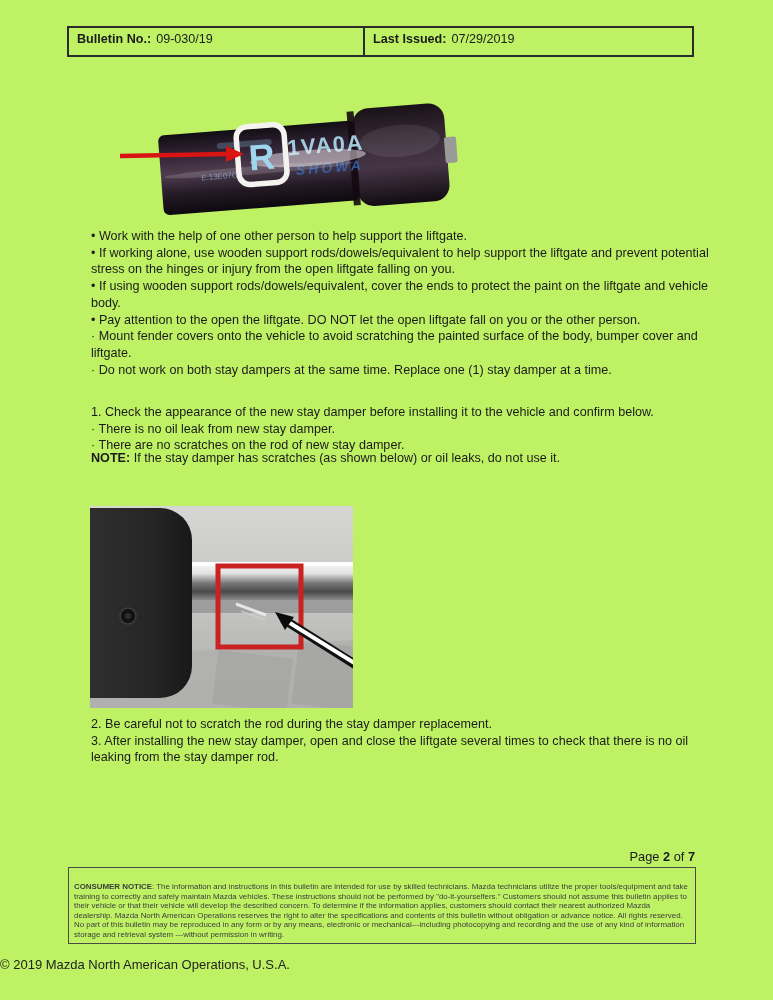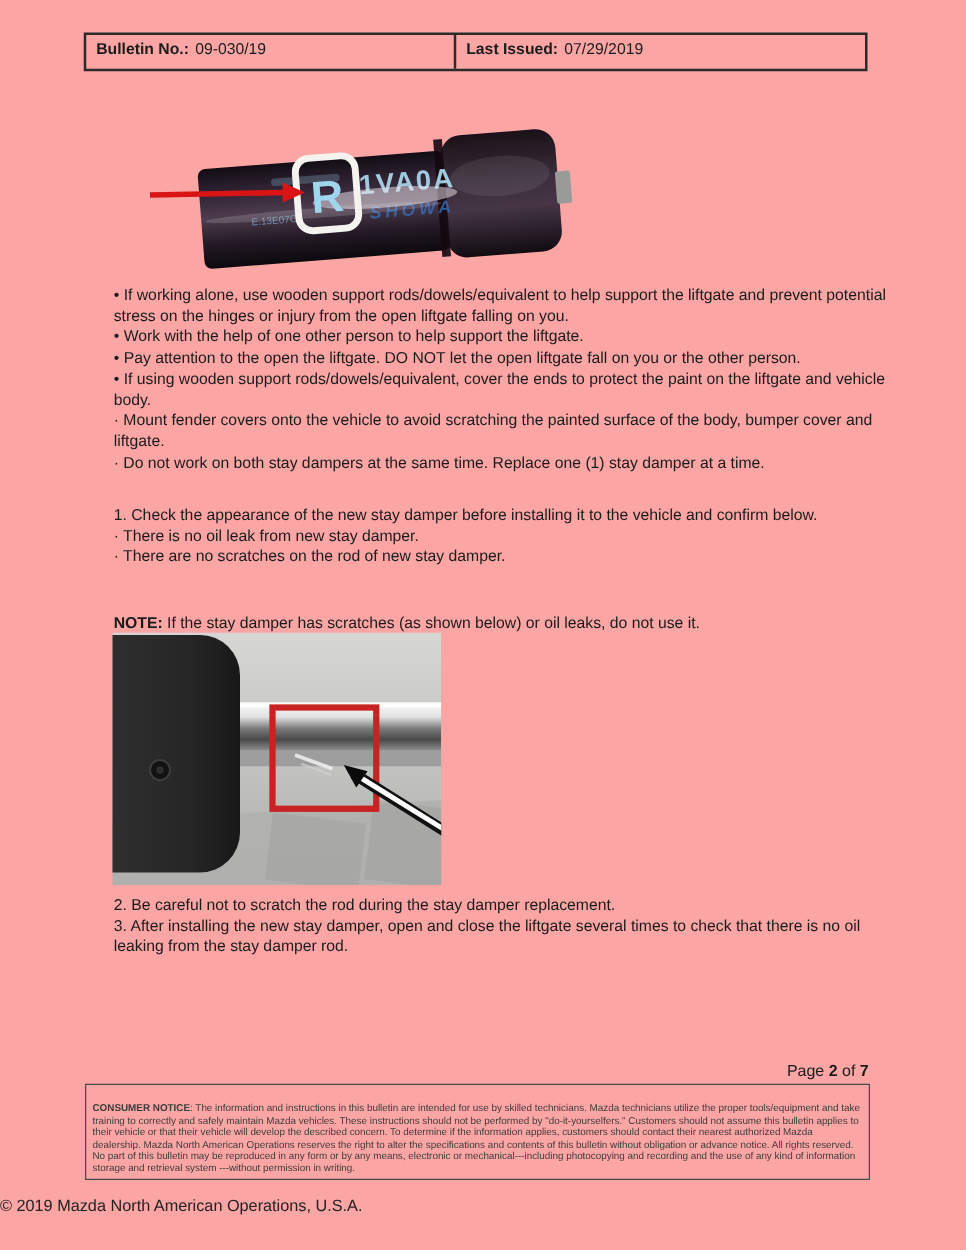--- a/index.html
+++ b/index.html
@@ -1,18 +1,18 @@
 <!DOCTYPE html>
 <html><head>
 <meta charset="utf-8">
 <style>
   * { margin:0; padding:0; box-sizing:border-box; }
   html,body { background:#ffffff; }
   .page {
-    position:relative; width:773px; height:1000px; background:#fca5a5;
+    position:relative; width:773px; height:1000px; background:#bef264;
     font-family:"Liberation Sans", sans-serif; color:#1b1b1b; overflow:hidden;
   }
   .bold { font-weight:bold; }
 
   
   .header-table {
     position:absolute; left:67px; top:26px; width:627px; height:31px;
     border:2px solid #2b2b2b; display:flex;
   }
   .header-cell { font-size:12.6px; padding:4px 0 0 8px; white-space:nowrap; }
@@ -21,21 +21,21 @@
 
   
   .fig1 { position:absolute; left:118px; top:98px; width:345px; height:118px; }
   .fig2 { position:absolute; left:90px; top:506px; width:263px; height:202px; }
   svg { display:block; }
 
   
   .bodyblock { position:absolute; left:91px; width:630px; font-size:12.6px; line-height:16.7px; }
   .caution-block { top:228px; }
   .step1-block  { top:404px; }
-  .note-block   { top:490px; }
+  .note-block   { top:450px; }
   .steps-after-block { top:716px; }
   .bodyblock p { margin:0; }
 
   
   .page-indicator { position:absolute; top:849px; right:78px; font-size:12.8px; }
 
   
   .consumer-box {
     position:absolute; left:68px; top:867px; width:628px; height:77px;
     border:1.5px solid #4a4a4a; padding:14px 5px 2px 5px;
@@ -92,24 +92,24 @@
         <text x="144" y="68" font-size="36" font-weight="bold" text-anchor="middle" fill="#9fd6ee" font-family="Liberation Sans, sans-serif">R</text>
       </g>
       <g>
         <line x1="2" y1="58" x2="110" y2="56" stroke="#d91414" stroke-width="4.5"></line>
         <polygon points="108,48 126,56 108,64" fill="#d91414"></polygon>
       </g>
     </svg>
   </div>
 
   <div class="bodyblock caution-block">
+    <p>• Work with the help of one other person to help support the liftgate.</p>
     <p>• If working alone, use wooden support rods/dowels/equivalent to help support the liftgate and prevent potential stress on the hinges or injury from the open liftgate falling on you.</p>
-    <p>• Work with the help of one other person to help support the liftgate.</p>
+    <p>• If using wooden support rods/dowels/equivalent, cover the ends to protect the paint on the liftgate and vehicle body.</p>
     <p>• Pay attention to the open the liftgate. DO NOT let the open liftgate fall on you or the other person.</p>
-    <p>• If using wooden support rods/dowels/equivalent, cover the ends to protect the paint on the liftgate and vehicle body.</p>
     <p>· Mount fender covers onto the vehicle to avoid scratching the painted surface of the body, bumper cover and liftgate.</p>
     <p>· Do not work on both stay dampers at the same time. Replace one (1) stay damper at a time.</p>
   </div>
 
   <div class="bodyblock step1-block">
     <p>1. Check the appearance of the new stay damper before installing it to the vehicle and confirm below.</p>
     <p>·  There is no oil leak from new stay damper.</p>
     <p>· There are no scratches on the rod of new stay damper.</p>
   </div>
 

